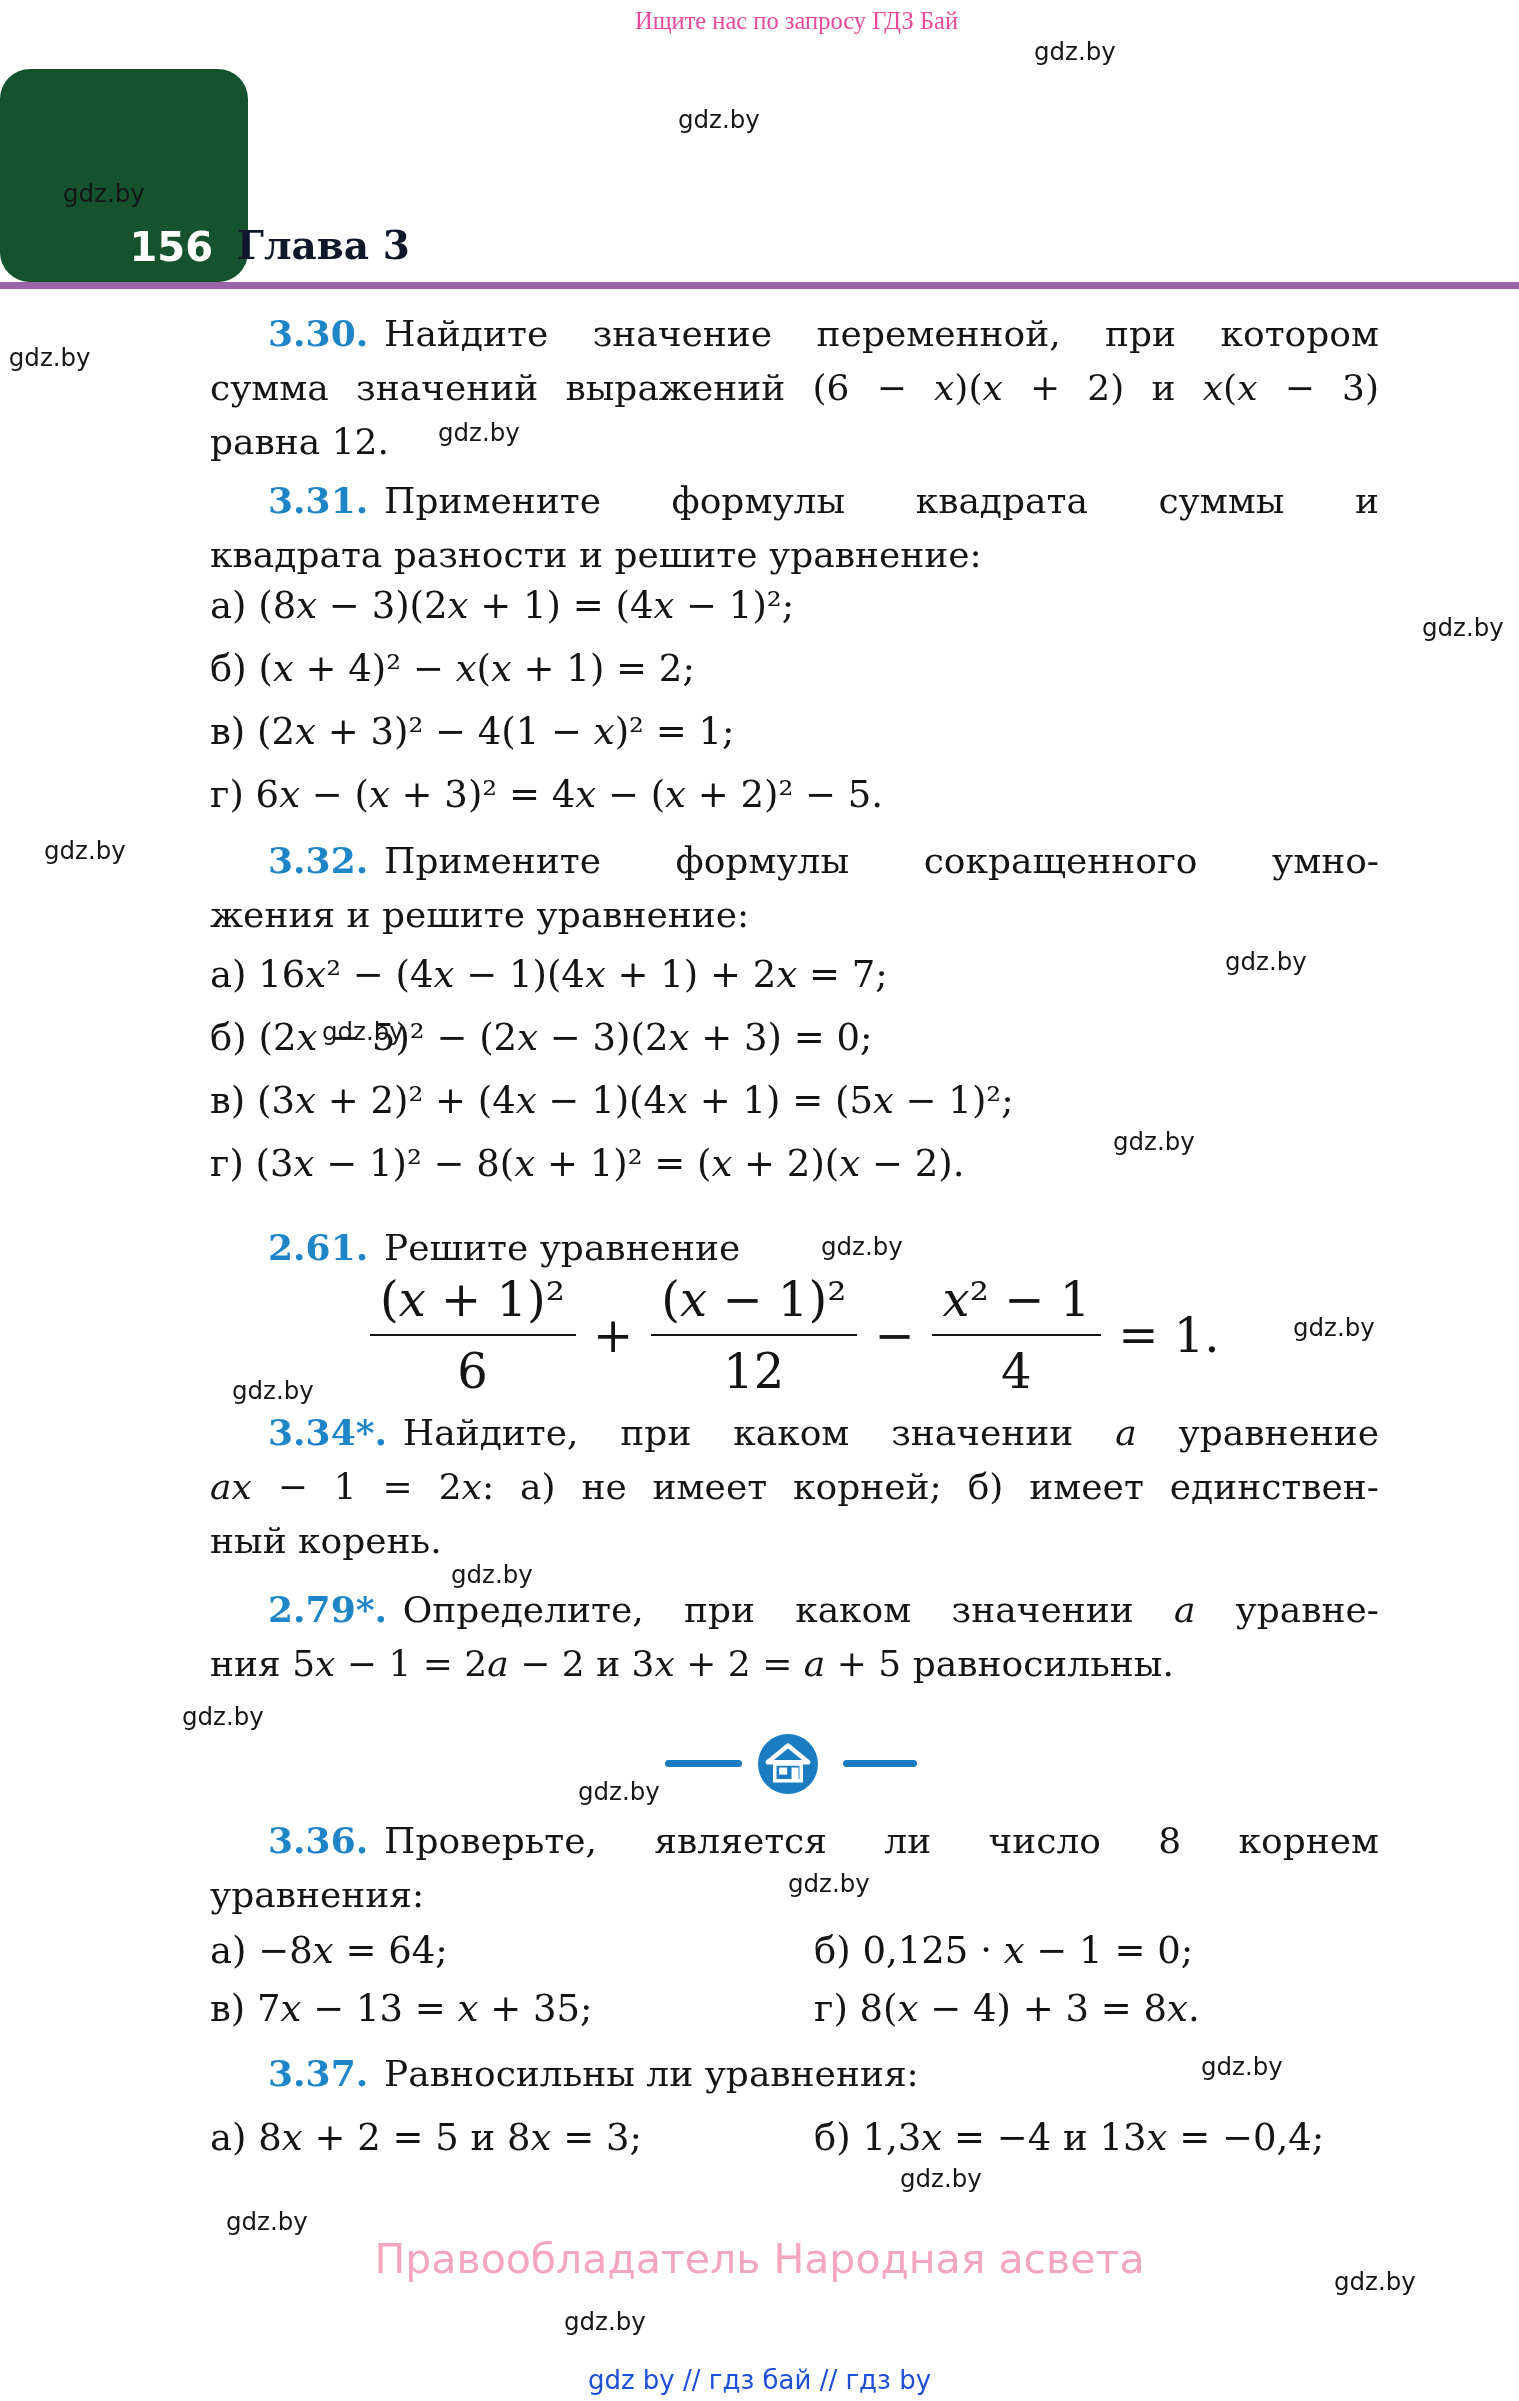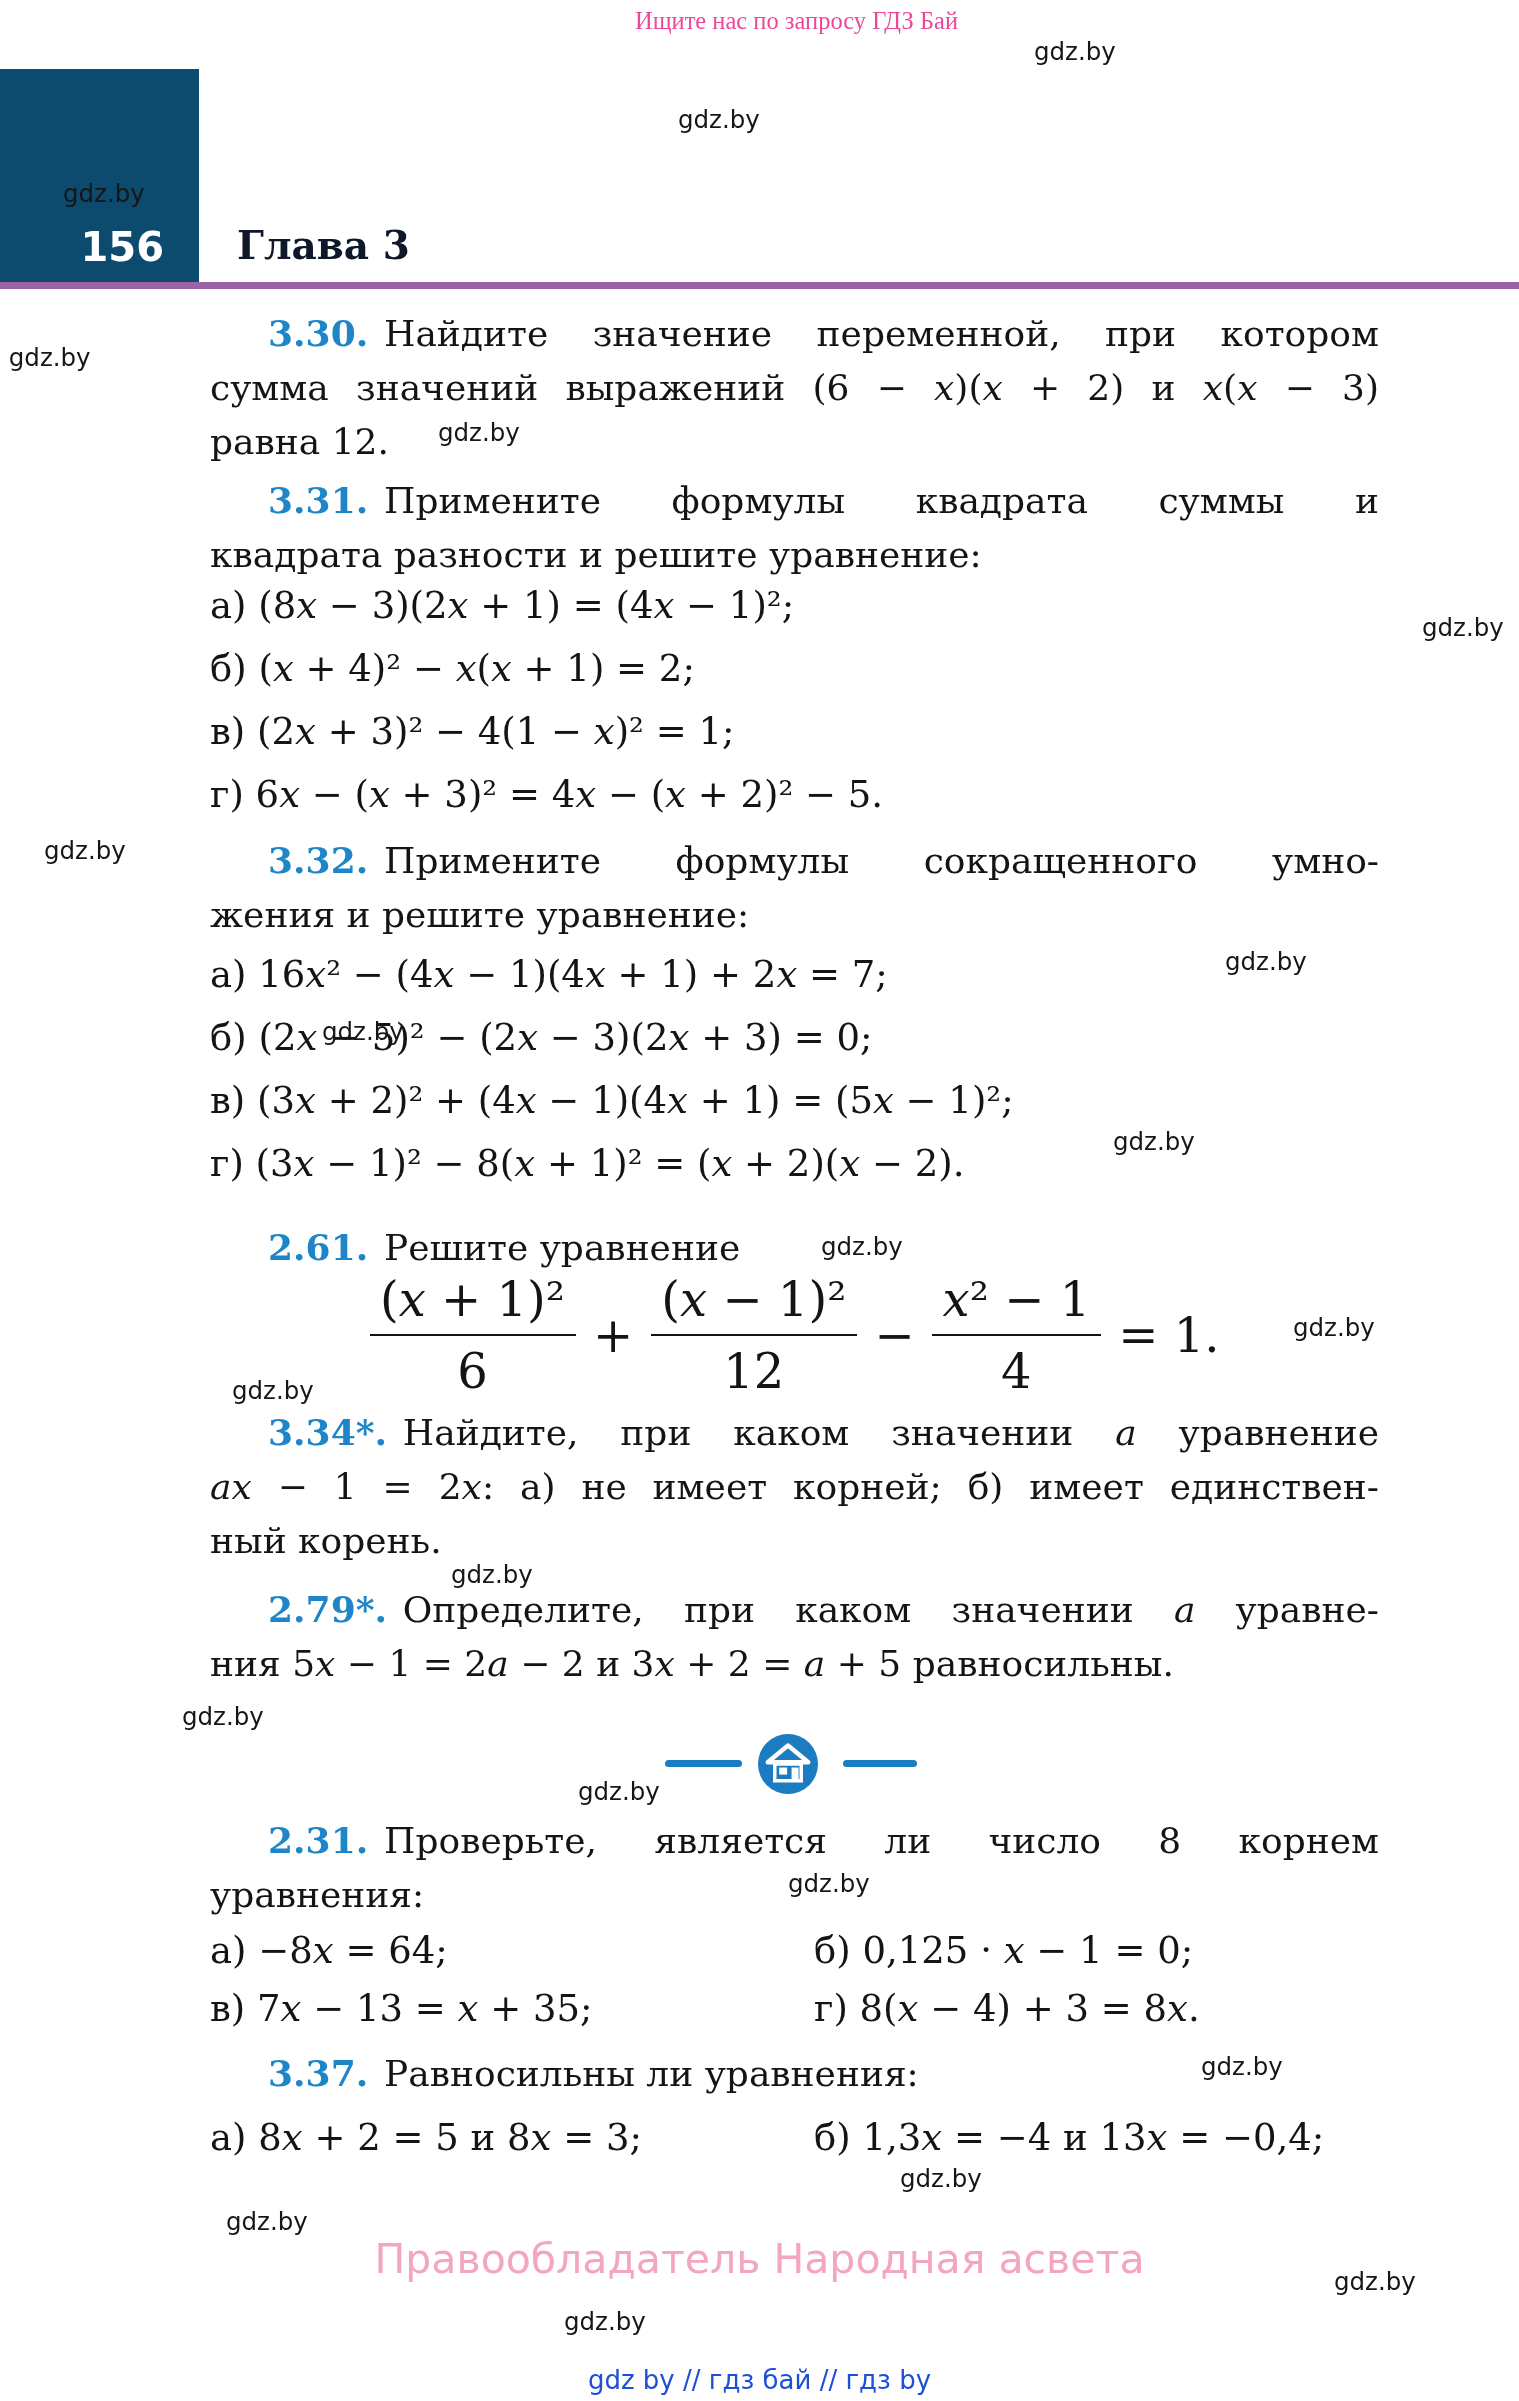--- a/index.html
+++ b/index.html
@@ -11,21 +11,21 @@
   
   .wm {
     position:absolute; font-family:"DejaVu Sans", sans-serif;
     font-size:24.5px; color:#161616; white-space:nowrap;
   }
   .notice-green {
     position:absolute; top:7px; left:50%; transform:translateX(-50%); margin-left:37px;
     font-family:Liberation Serif, serif; font-size:24.5px; color:#ec4899; white-space:nowrap;
   }
   
-  .header-block { position:absolute; left:0; top:69px; width:199px; height:213px; background:#0c4a6e; }
+  .header-block { position:absolute; left:0; top:69px; width:248px; height:213px; background:#14532d;border-radius:30px; }
   .page-num {
     position:absolute; right:35px; bottom:12.3px;
     font-family:"DejaVu Sans", sans-serif; font-weight:bold; font-size:40px; color:#ffffff;
   }
   .chapter {
     position:absolute; left:237px; top:222px;
     font-weight:bold; font-size:39px; color:#0f172a; white-space:nowrap;
   }
   .header-rule { position:absolute; left:0; top:282px; width:1519px; height:7px; background:#9c63a8; }
   
@@ -177,21 +177,21 @@
       <polygon points="34,13 57,32 11,32" fill="none" stroke="#ffffff" stroke-width="5" stroke-linejoin="round"></polygon>
       <rect x="19" y="34" width="30" height="19" fill="none" stroke="#ffffff" stroke-width="4"></rect>
       <rect x="24" y="38" width="9" height="8" fill="#ffffff"></rect>
       <rect x="38" y="38" width="8" height="15" fill="#ffffff"></rect>
     </svg>
   </div>
   <div class="divider-line" style="left:843px; top:1760px; width:74px;"></div>
 
   <div class="col prose" style="top:1813px">
     <div class="jline first">
-      <span class="num">2.31.</span><span>Проверьте, является ли число 8 корнем</span>
+      <span class="num">3.36.</span><span>Проверьте, является ли число 8 корнем</span>
     </div>
     <div class="lline">уравнения:</div>
   </div>
   <div class="col items-2col" style="top:1922px">
     <div class="row">
       <span>а) −8<i>x</i> = 64;</span>
       <span>б) 0,125 · <i>x</i> − 1 = 0;</span>
     </div>
     <div class="row">
       <span>в) 7<i>x</i> − 13 = <i>x</i> + 35;</span>

